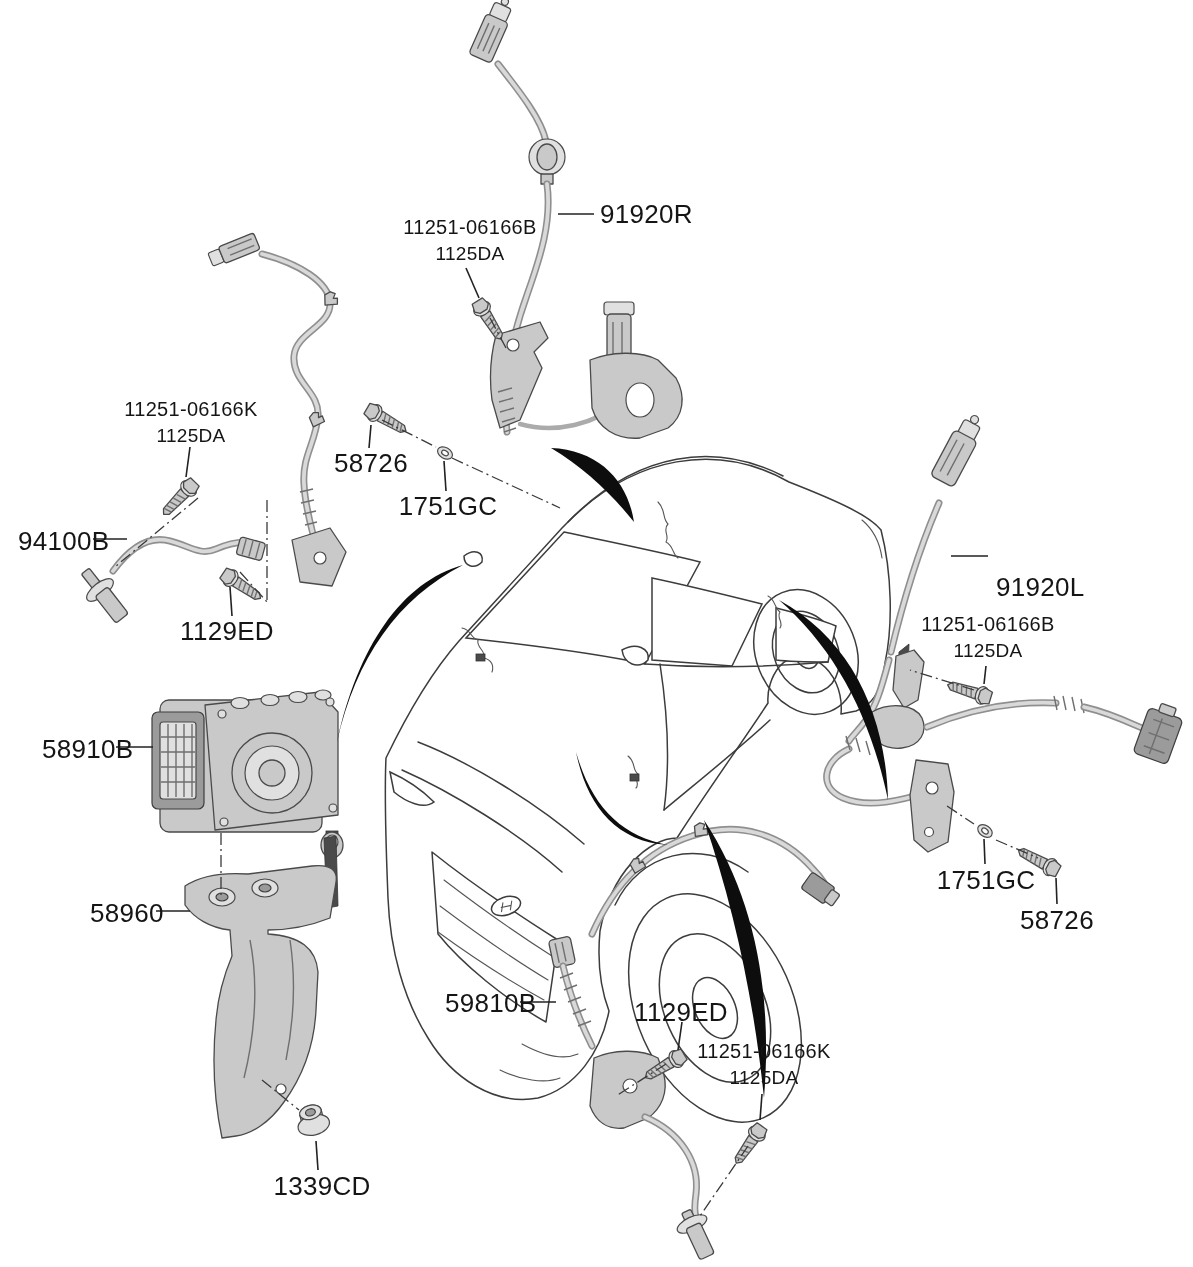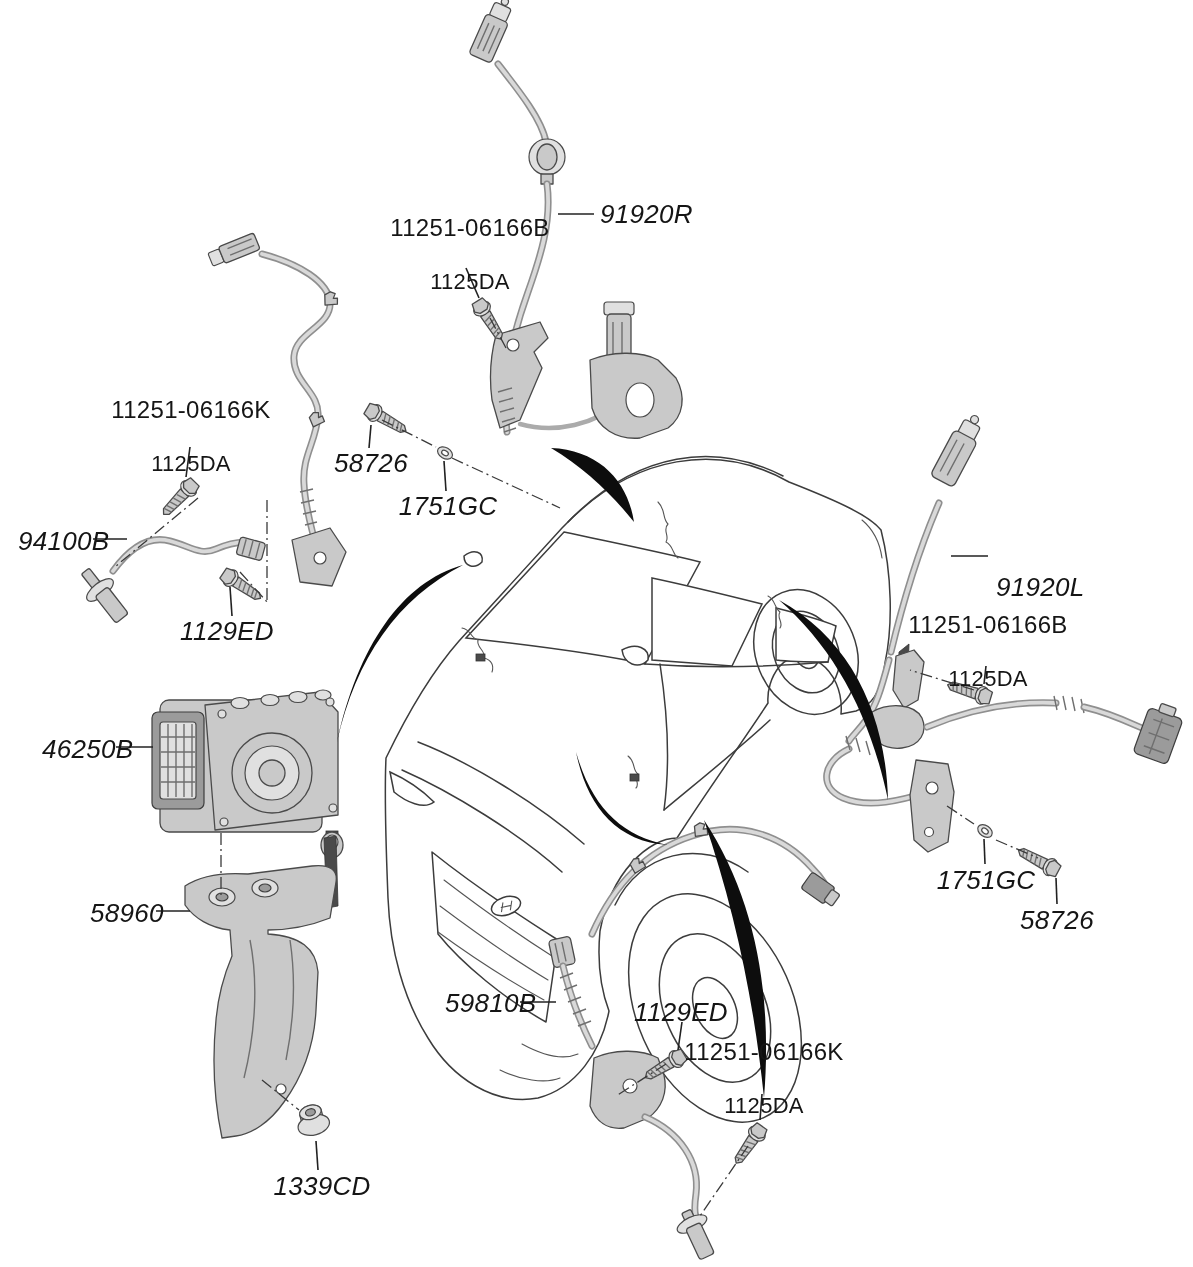--- a/index.html
+++ b/index.html
@@ -2,23 +2,23 @@
 <html><head>
 <meta charset="utf-8">
 <style>
   html,body{margin:0;padding:0;background:#fff;}
   #stage{position:relative;width:1193px;height:1267px;background:#fff;overflow:hidden;
          font-family:"Liberation Sans", sans-serif;}
   #art{position:absolute;left:0;top:0;}
   .callout{position:absolute;color:#151515;white-space:nowrap;text-align:center;
            transform:translateX(-50%);letter-spacing:.3px;}
   .callout.anchor-left{transform:none;text-align:left;}
-  .pl1{font-size:24px;line-height:23px;}
-  .pl2{font-size:22px;line-height:29px;margin-top:28px;}
-  .single{font-size:26px;line-height:28px;font-style:italic;}
+  .pl1{font-size:20px;line-height:23px;}
+  .pl2{font-size:19px;line-height:29px;}
+  .single{font-size:26px;line-height:28px;}
 
   
   .ln{fill:none;stroke:#3c3c3c;stroke-width:1.5;stroke-linecap:round;stroke-linejoin:round;}
   .thin{stroke-width:1.1;stroke:#555;}
   .part{fill:#c9c9c9;stroke:#4a4a4a;stroke-width:1.3;stroke-linejoin:round;}
   .part-light{fill:#e0e0e0;stroke:#4a4a4a;stroke-width:1.2;stroke-linejoin:round;}
   .part-dark{fill:#9b9b9b;stroke:#3e3e3e;stroke-width:1.2;stroke-linejoin:round;}
   .blade{fill:#4a4a4a;stroke:#333;stroke-width:.8;}
   .tube-o{fill:none;stroke:#8f8f8f;stroke-width:7;stroke-linecap:round;}
   .tube-i{fill:none;stroke:#d9d9d9;stroke-width:3.8;stroke-linecap:round;}
@@ -358,21 +358,21 @@
 
   <div class="callout anchor-left single" style="left:18px;top:527px">
     <span>94100B</span>
   </div>
 
   <div class="callout single" style="left:227px;top:617px">
     <span>1129ED</span>
   </div>
 
   <div class="callout anchor-left single" style="left:42px;top:735px">
-    <span>46250B</span>
+    <span>58910B</span>
   </div>
 
   <div class="callout anchor-left single" style="left:90px;top:899px">
     <span>58960</span>
   </div>
 
   <div class="callout single" style="left:322px;top:1172px">
     <span>1339CD</span>
   </div>
 

